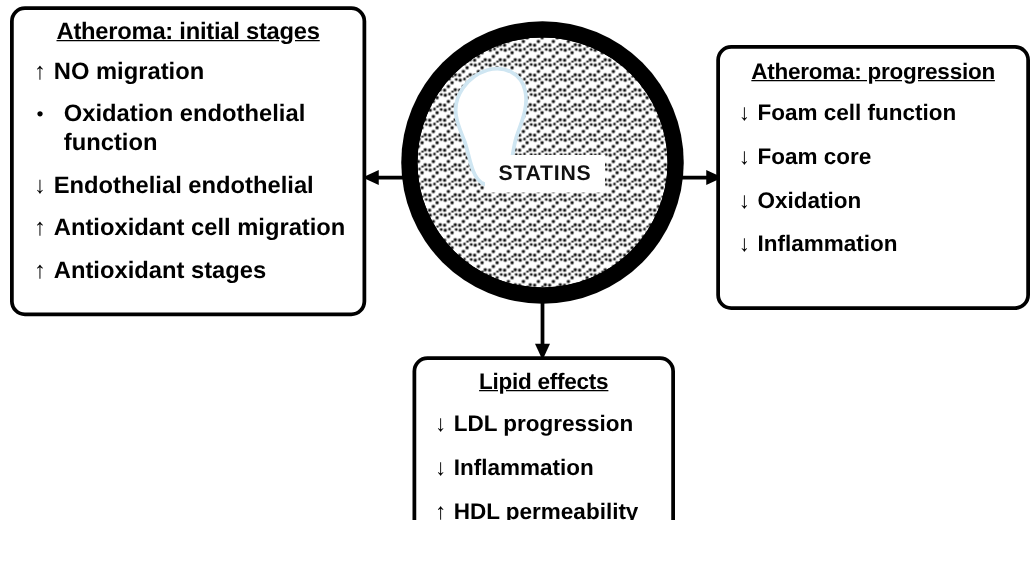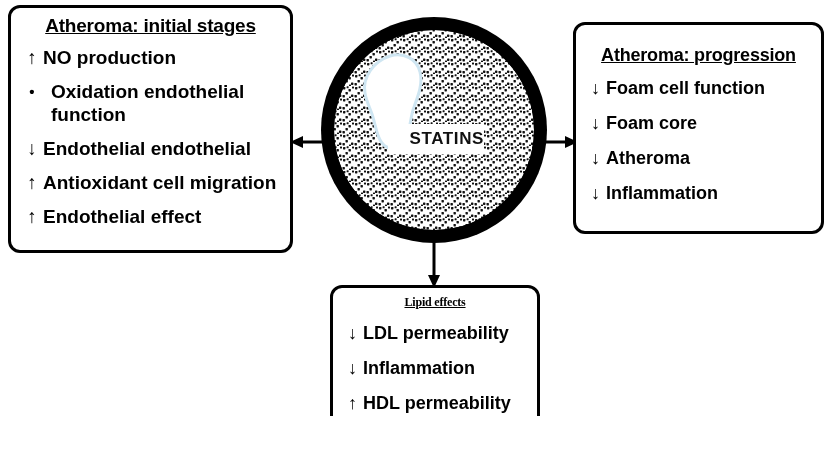--- a/index.html
+++ b/index.html
@@ -68,38 +68,38 @@
   }
   #panel-left .panel-title { font-size: 19px; margin: 0 0 9px 0; }
   #panel-left .item { font-size: 19px; line-height: 23px; margin-bottom: 11px; }
   #panel-left .item .marker { width: 22px; }
   #panel-left .item.wrapped .marker { width: 22px; }
   #panel-left .item.wrapped .label { padding-left: 8px; }
 
   
   #panel-right {
     left: 573px;
-    top: 22px;
+    top: 36px;
     width: 251px;
     height: 212px;
-    padding: 20px 9px 0 9px;
+    padding: 8px 9px 0 9px;
   }
   #panel-right .panel-title { font-size: 18px; margin: 0 0 11px 0; }
   #panel-right .item { font-size: 18px; line-height: 22px; margin-bottom: 13px; }
   #panel-right .item .marker { width: 21px; }
 
   
   #panel-bottom {
     left: 330px;
     top: 285px;
     width: 210px;
     height: 171px;
     padding: 7px 9px 0 9px;
   }
-  #panel-bottom .panel-title { font-size: 12px; margin: 0 0 12px 0; font-family: Liberation Serif, serif; }
+  #panel-bottom .panel-title { font-size: 18px; margin: 0 0 12px 0; }
   #panel-bottom .item { font-size: 18px; line-height: 22px; margin-bottom: 13px; }
   #panel-bottom .item .marker { width: 21px; }
 
   
   .arrow-svg {
     position: absolute;
     z-index: 3;
   }
   #arrow-left  { left: 286px; top: 126px; width: 62px;  height: 32px; }
   #arrow-right { left: 520px; top: 126px; width: 62px;  height: 32px; }
@@ -117,89 +117,89 @@
   #statins-band {
     position: absolute;
     left: 388px;
     top: 124px;
     width: 96px;
     height: 30px;
     background: #ffffff;
     z-index: 6;
     display: flex;
     align-items: center;
-    justify-content: flex-end;
+    justify-content: center;
   }
   #statins-label {
     font-size: 17px;
     font-weight: bold;
     letter-spacing: 0.6px;
     color: #111111;
     white-space: nowrap;
   }
 </style>
 </head>
 <body>
 
 <div id="canvas">
 
   <div class="panel" id="panel-left">
     <div class="panel-title">Atheroma: initial stages</div>
     <ul class="item-list">
       <li class="item">
         <span class="marker">↑</span>
-        <span class="label">NO production</span>
+        <span class="label">NO migration</span>
       </li>
       <li class="item wrapped">
         <span class="marker bullet">•</span>
         <span class="label">Oxidation endothelial function</span>
       </li>
       <li class="item">
         <span class="marker">↓</span>
         <span class="label">Endothelial endothelial</span>
       </li>
       <li class="item">
         <span class="marker">↑</span>
         <span class="label">Antioxidant cell migration</span>
       </li>
       <li class="item">
         <span class="marker">↑</span>
-        <span class="label">Endothelial effect</span>
+        <span class="label">Antioxidant stages</span>
       </li>
     </ul>
   </div>
 
   <div class="panel" id="panel-right">
     <div class="panel-title">Atheroma: progression</div>
     <ul class="item-list">
       <li class="item">
         <span class="marker">↓</span>
         <span class="label">Foam cell function</span>
       </li>
       <li class="item">
         <span class="marker">↓</span>
         <span class="label">Foam core</span>
       </li>
       <li class="item">
         <span class="marker">↓</span>
-        <span class="label">Atheroma</span>
+        <span class="label">Oxidation</span>
       </li>
       <li class="item">
         <span class="marker">↓</span>
         <span class="label">Inflammation</span>
       </li>
     </ul>
   </div>
 
   <div class="panel" id="panel-bottom">
     <div class="panel-title">Lipid effects</div>
     <ul class="item-list">
       <li class="item">
         <span class="marker">↓</span>
-        <span class="label">LDL permeability</span>
+        <span class="label">LDL progression</span>
       </li>
       <li class="item">
         <span class="marker">↓</span>
         <span class="label">Inflammation</span>
       </li>
       <li class="item">
         <span class="marker">↑</span>
         <span class="label">HDL permeability</span>
       </li>
     </ul>

